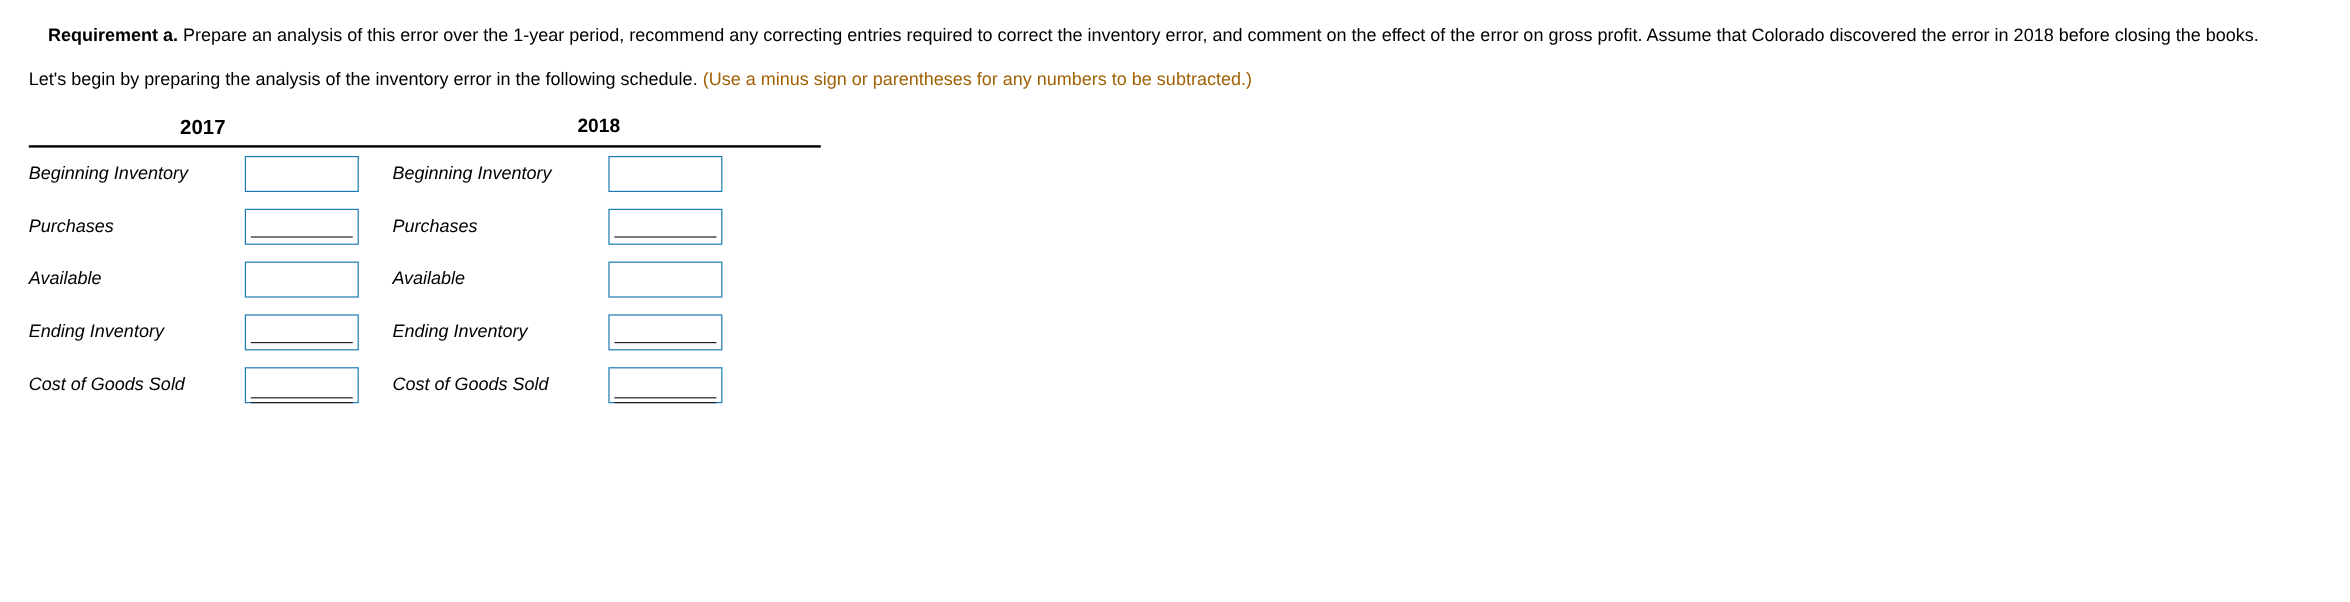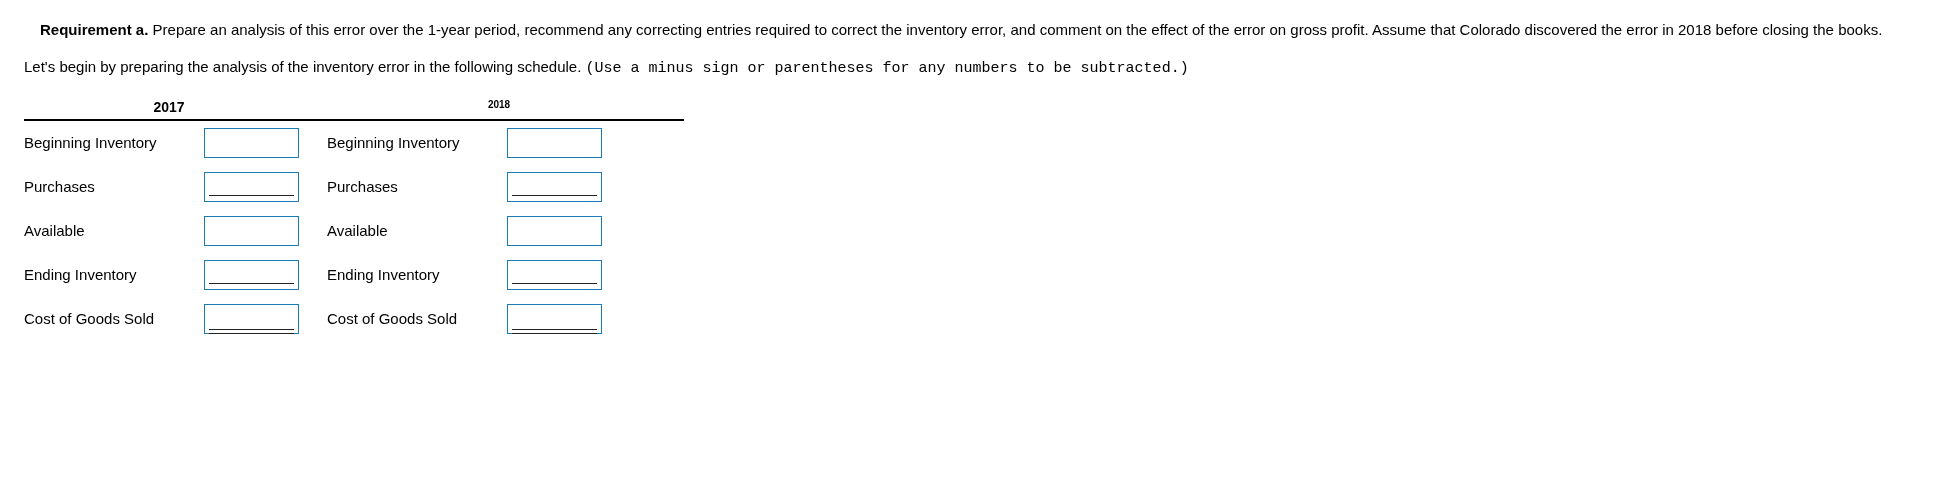--- a/index.html
+++ b/index.html
@@ -11,51 +11,52 @@
       padding: 18px 24px;
       width: 1958px;
       min-height: 502px;
     }
     .req-paragraph {
       margin-bottom: 14px;
       line-height: 1.55;
       max-width: 1900px;
     }
     .bold { font-weight: bold; margin-left: 16px; }
-    .green { color: #000000; font-family: Liberation Mono, monospace; }
+    .green { color: #a16207; }
     .instruction-line {
       margin-bottom: 18px;
       line-height: 1.55;
     }
     .two-year-header {
       display: flex;
       width: 660px;
       padding-bottom: 4px;
       border-bottom: 2px solid #000;
       margin-bottom: 0;
     }
     .header-2017 {
       width: 290px;
       font-weight: bold;
-      font-size: 14px;
+      font-size: 17px;
       text-align: center;
     }
     .header-2018 {
       width: 370px;
       font-weight: bold;
-      font-size: 10px;
+      font-size: 16px;
       text-align: center;
     }
     .rows-container {
       width: 700px;
     }
     .data-row {
       display: flex;
       align-items: center;
       height: 44px;
+      font-style: italic;
     }
     .lbl-17 {
       width: 180px;
       font-size: 15px;
     }
     .inp-17 {
       width: 95px;
       height: 30px;
       border: 1.5px solid #1a7bb5;
       background: #fff;

